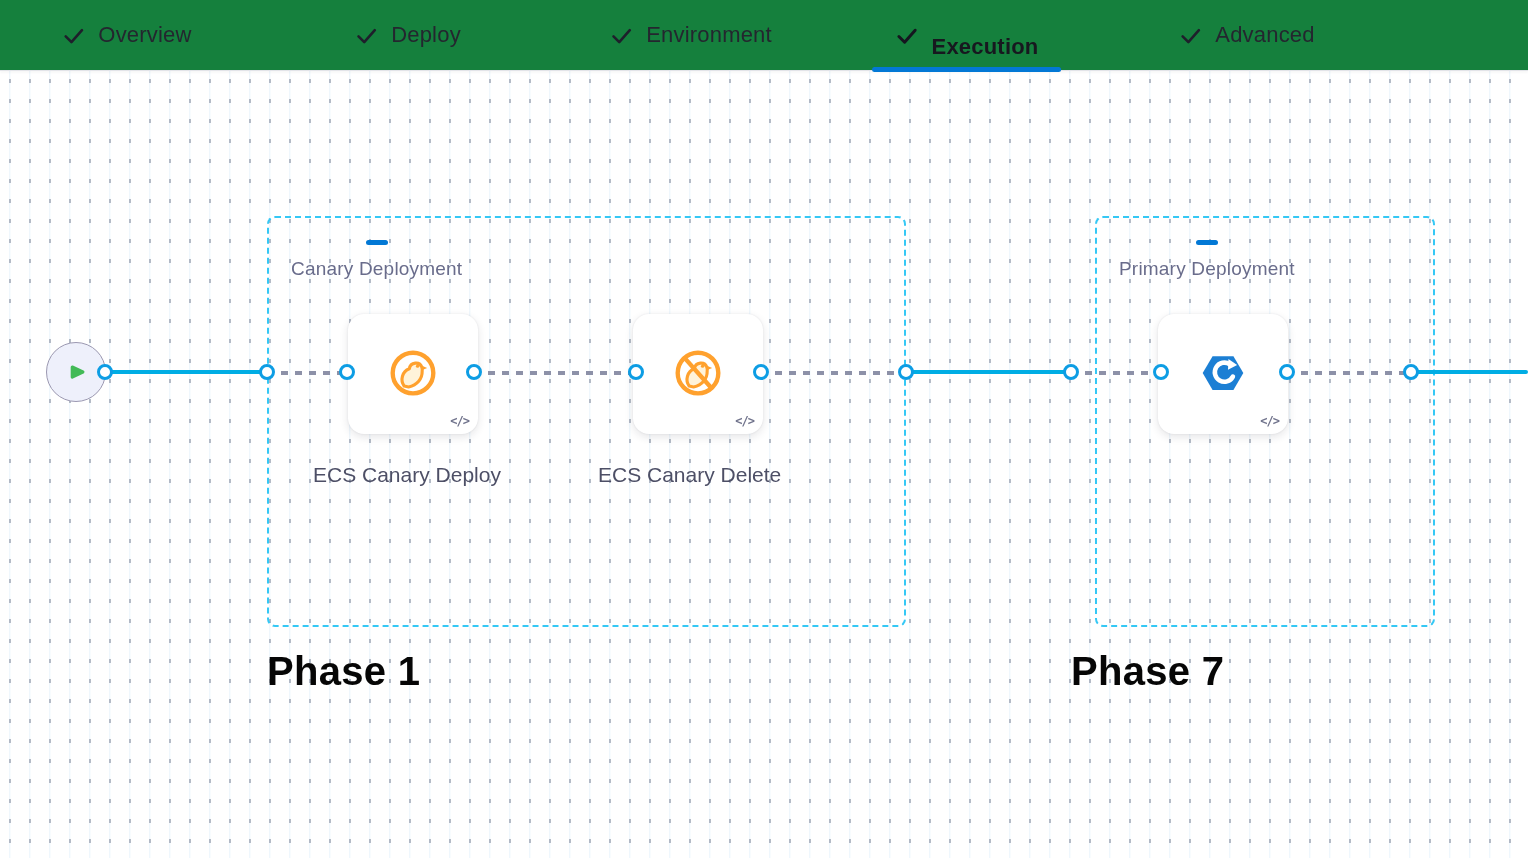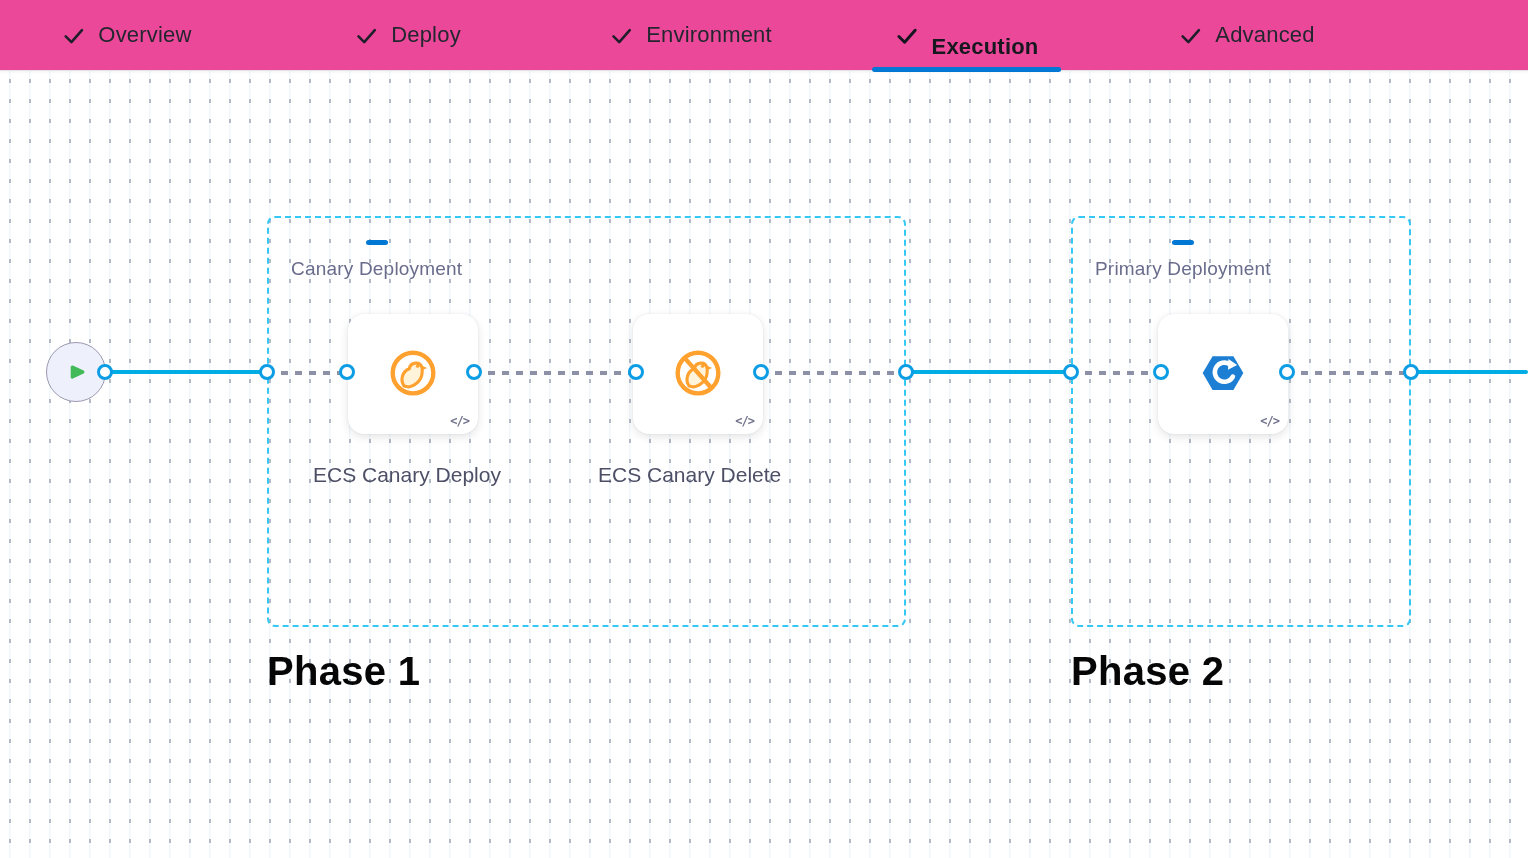--- a/index.html
+++ b/index.html
@@ -1,20 +1,20 @@
 <!DOCTYPE html>
 <html><head>
 <meta charset="utf-8">
 <style>
   * { margin:0; padding:0; box-sizing:border-box; }
   html,body { width:1528px; height:858px; overflow:hidden; background:#fff;
     font-family:"Liberation Sans", sans-serif; }
 
   
-  .tabbar { position:relative; height:71px; background:#ec4899;
+  .tabbar { position:relative; height:71px; background:#15803d;
     border-bottom:1px solid #e3e4e9; box-shadow:0 2px 2px rgba(0,0,0,.03); z-index:5; }
   .tab { position:absolute; top:0; height:70px; display:flex; align-items:center;
     gap:13px; transform:translateX(-50%); cursor:pointer; white-space:nowrap; }
   .tab .tab-label { font-size:22px; font-weight:500; color:#24262f; letter-spacing:.2px; }
   .tab.active .tab-label { font-weight:700; color:#17181f;margin-top:23px; }
   .tab.active::after { content:""; position:absolute; bottom:-2px; left:50%;
     transform:translateX(-50%); width:calc(100% + 46px); height:5px;
     background:#0278d5; border-radius:4px; }
   .check-icon { display:flex; }
 
@@ -110,21 +110,21 @@
 </div>
 
 <div class="canvas">
 
   <div class="stage-box" style="left:267px; top:145px; width:639px; height:411px;">
     <div class="stage-header">
       <span class="minus-icon"></span>
       <span class="stage-title">Canary Deployment</span>
     </div>
   </div>
-  <div class="stage-box" style="left:1071px; top:145px; width:340px; height:411px;">
+  <div class="stage-box" style="left:1095px; top:145px; width:340px; height:411px;">
     <div class="stage-header">
       <span class="minus-icon"></span>
       <span class="stage-title">Primary Deployment</span>
     </div>
   </div>
 
   <div class="link-solid" style="left:105px;  width:164px;"></div>
   <div class="link-dashed" style="left:267px;  width:80px;"></div>
   <div class="link-dashed" style="left:474px;  width:162px;"></div>
   <div class="link-dashed" style="left:761px;  width:145px;"></div>
@@ -186,15 +186,15 @@
   <div class="port-dot" style="left:898px;"></div>
   <div class="port-dot" style="left:1063px;"></div>
   <div class="port-dot" style="left:1153px;"></div>
   <div class="port-dot" style="left:1279px;"></div>
   <div class="port-dot" style="left:1403px;"></div>
 
   <div class="step-label" style="left:313px; top:388px;">ECS Canary Deploy</div>
   <div class="step-label" style="left:598px; top:388px;">ECS Canary Delete</div>
 
   <div class="phase-label" style="left:267px; top:578px; width:639px;">Phase 1</div>
-  <div class="phase-label" style="left:1071px; top:578px; width:340px;">Phase 2</div>
+  <div class="phase-label" style="left:1071px; top:578px; width:340px;">Phase 7</div>
 
 </div>
 
 </body></html>

